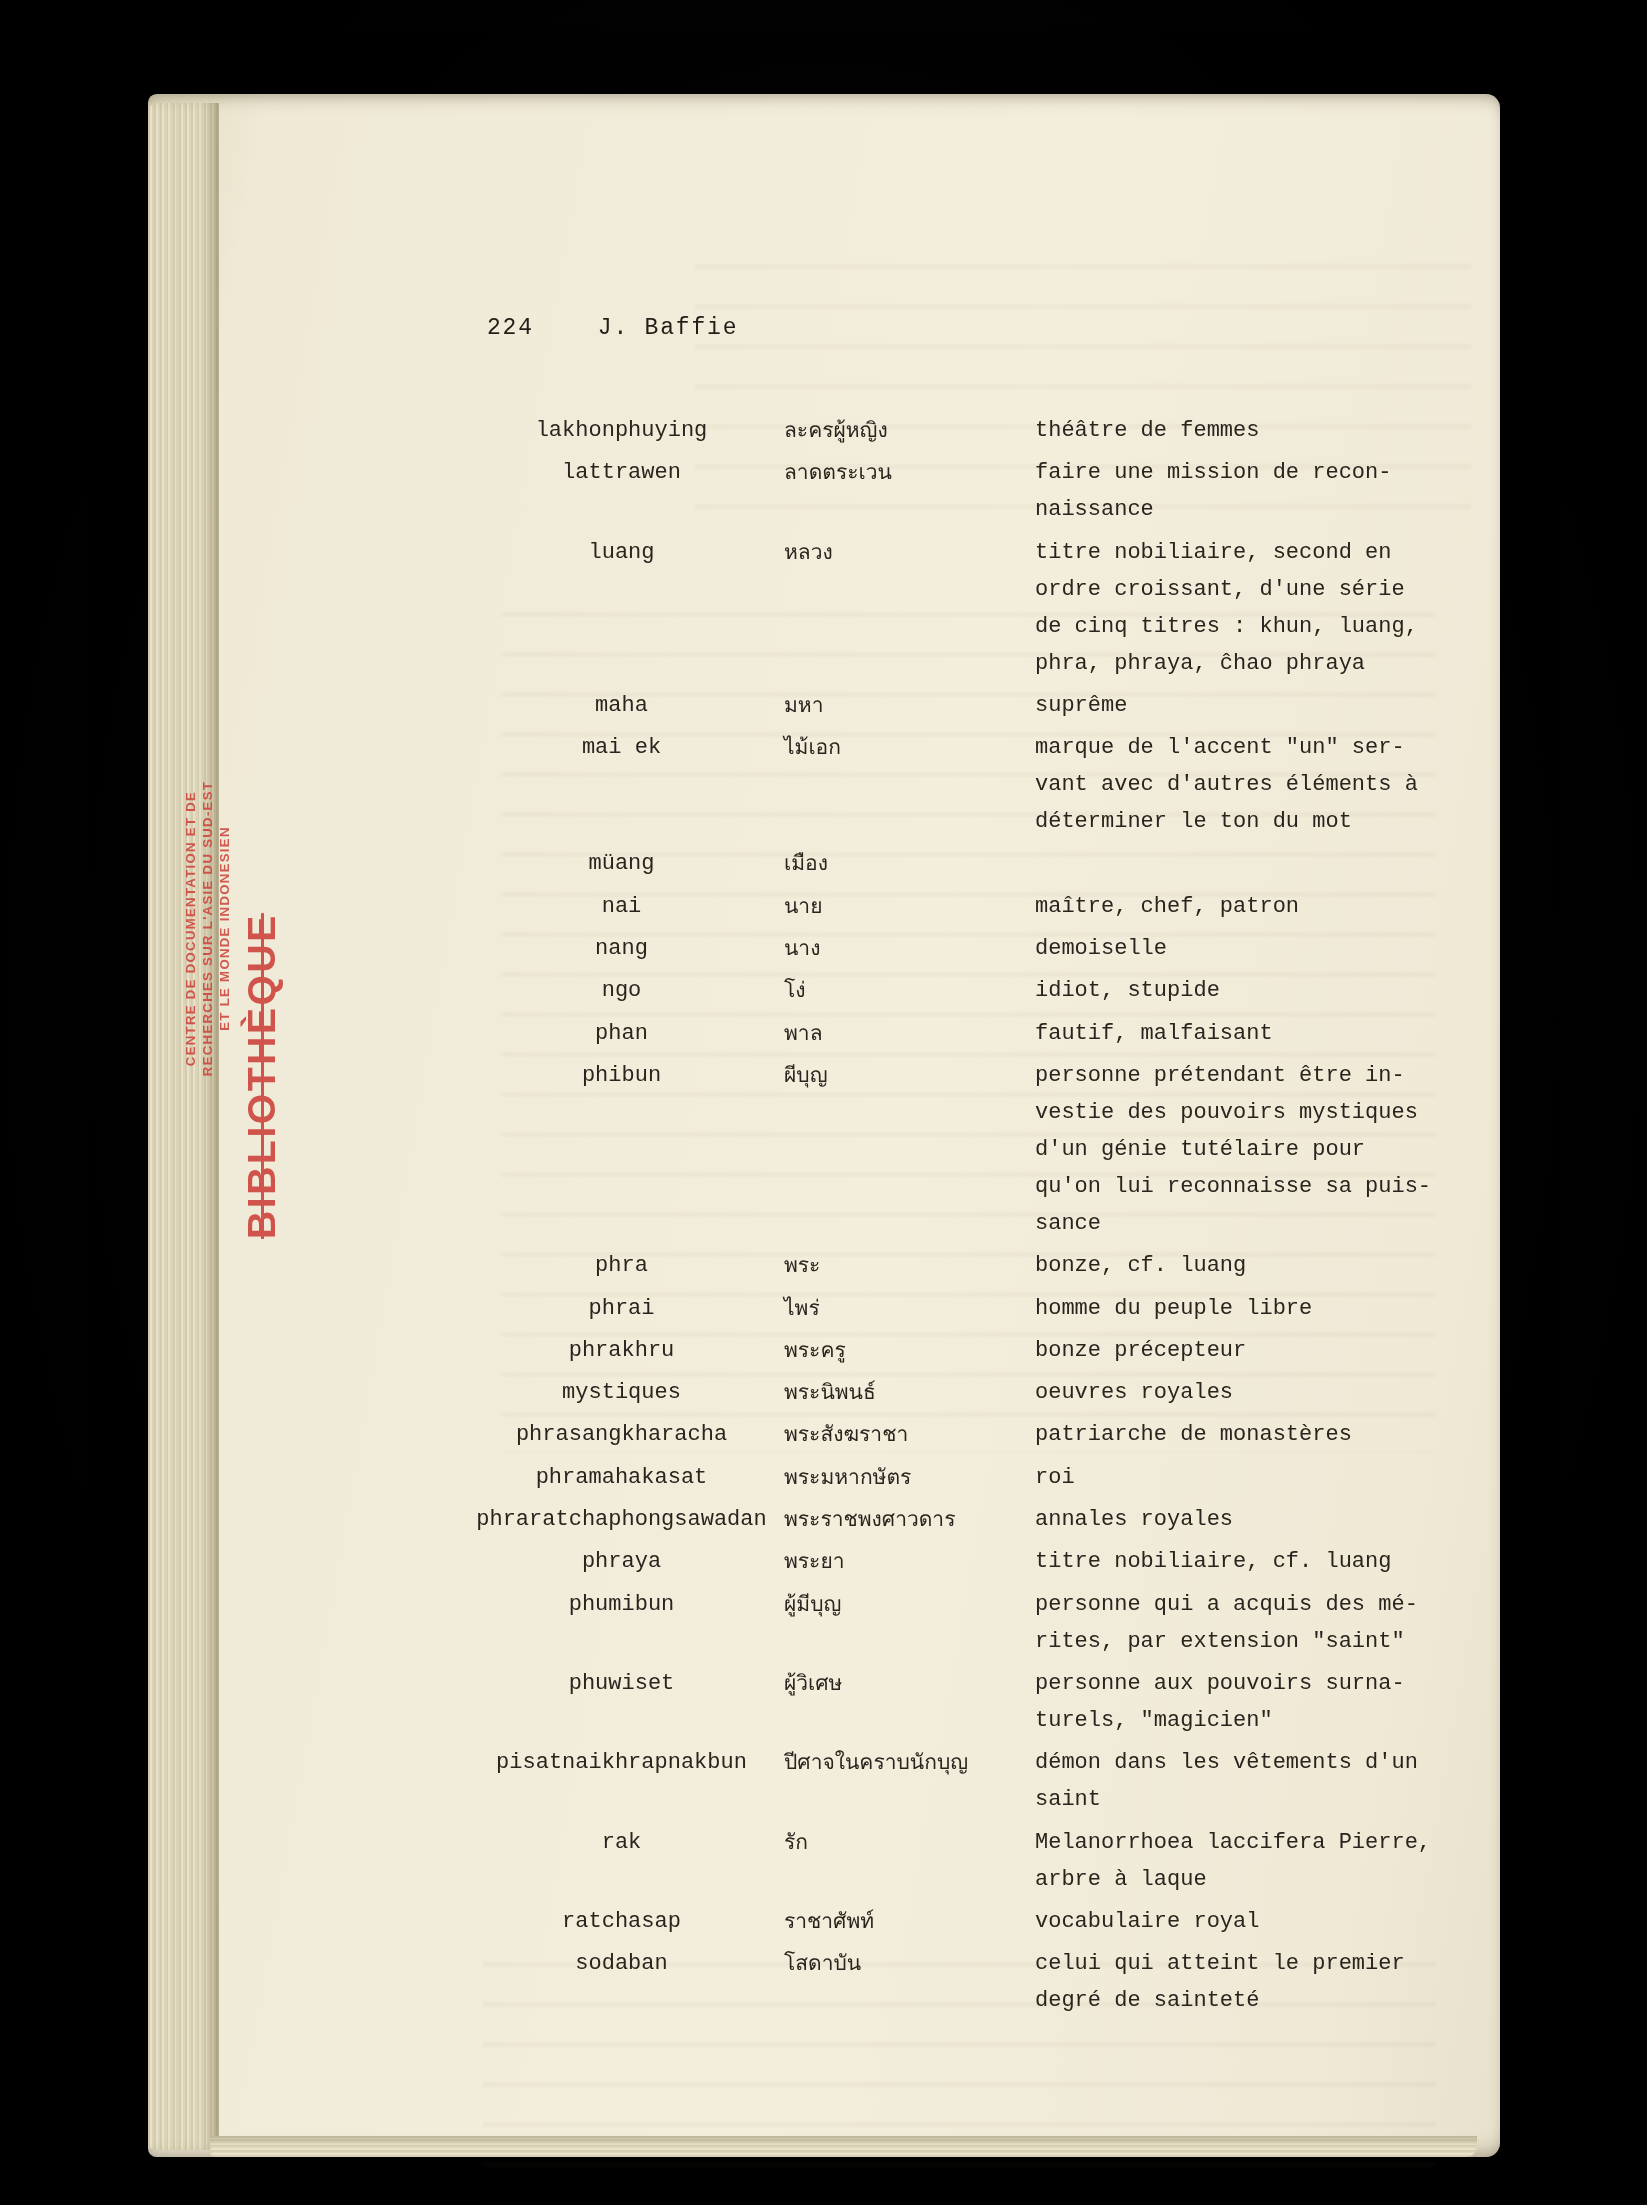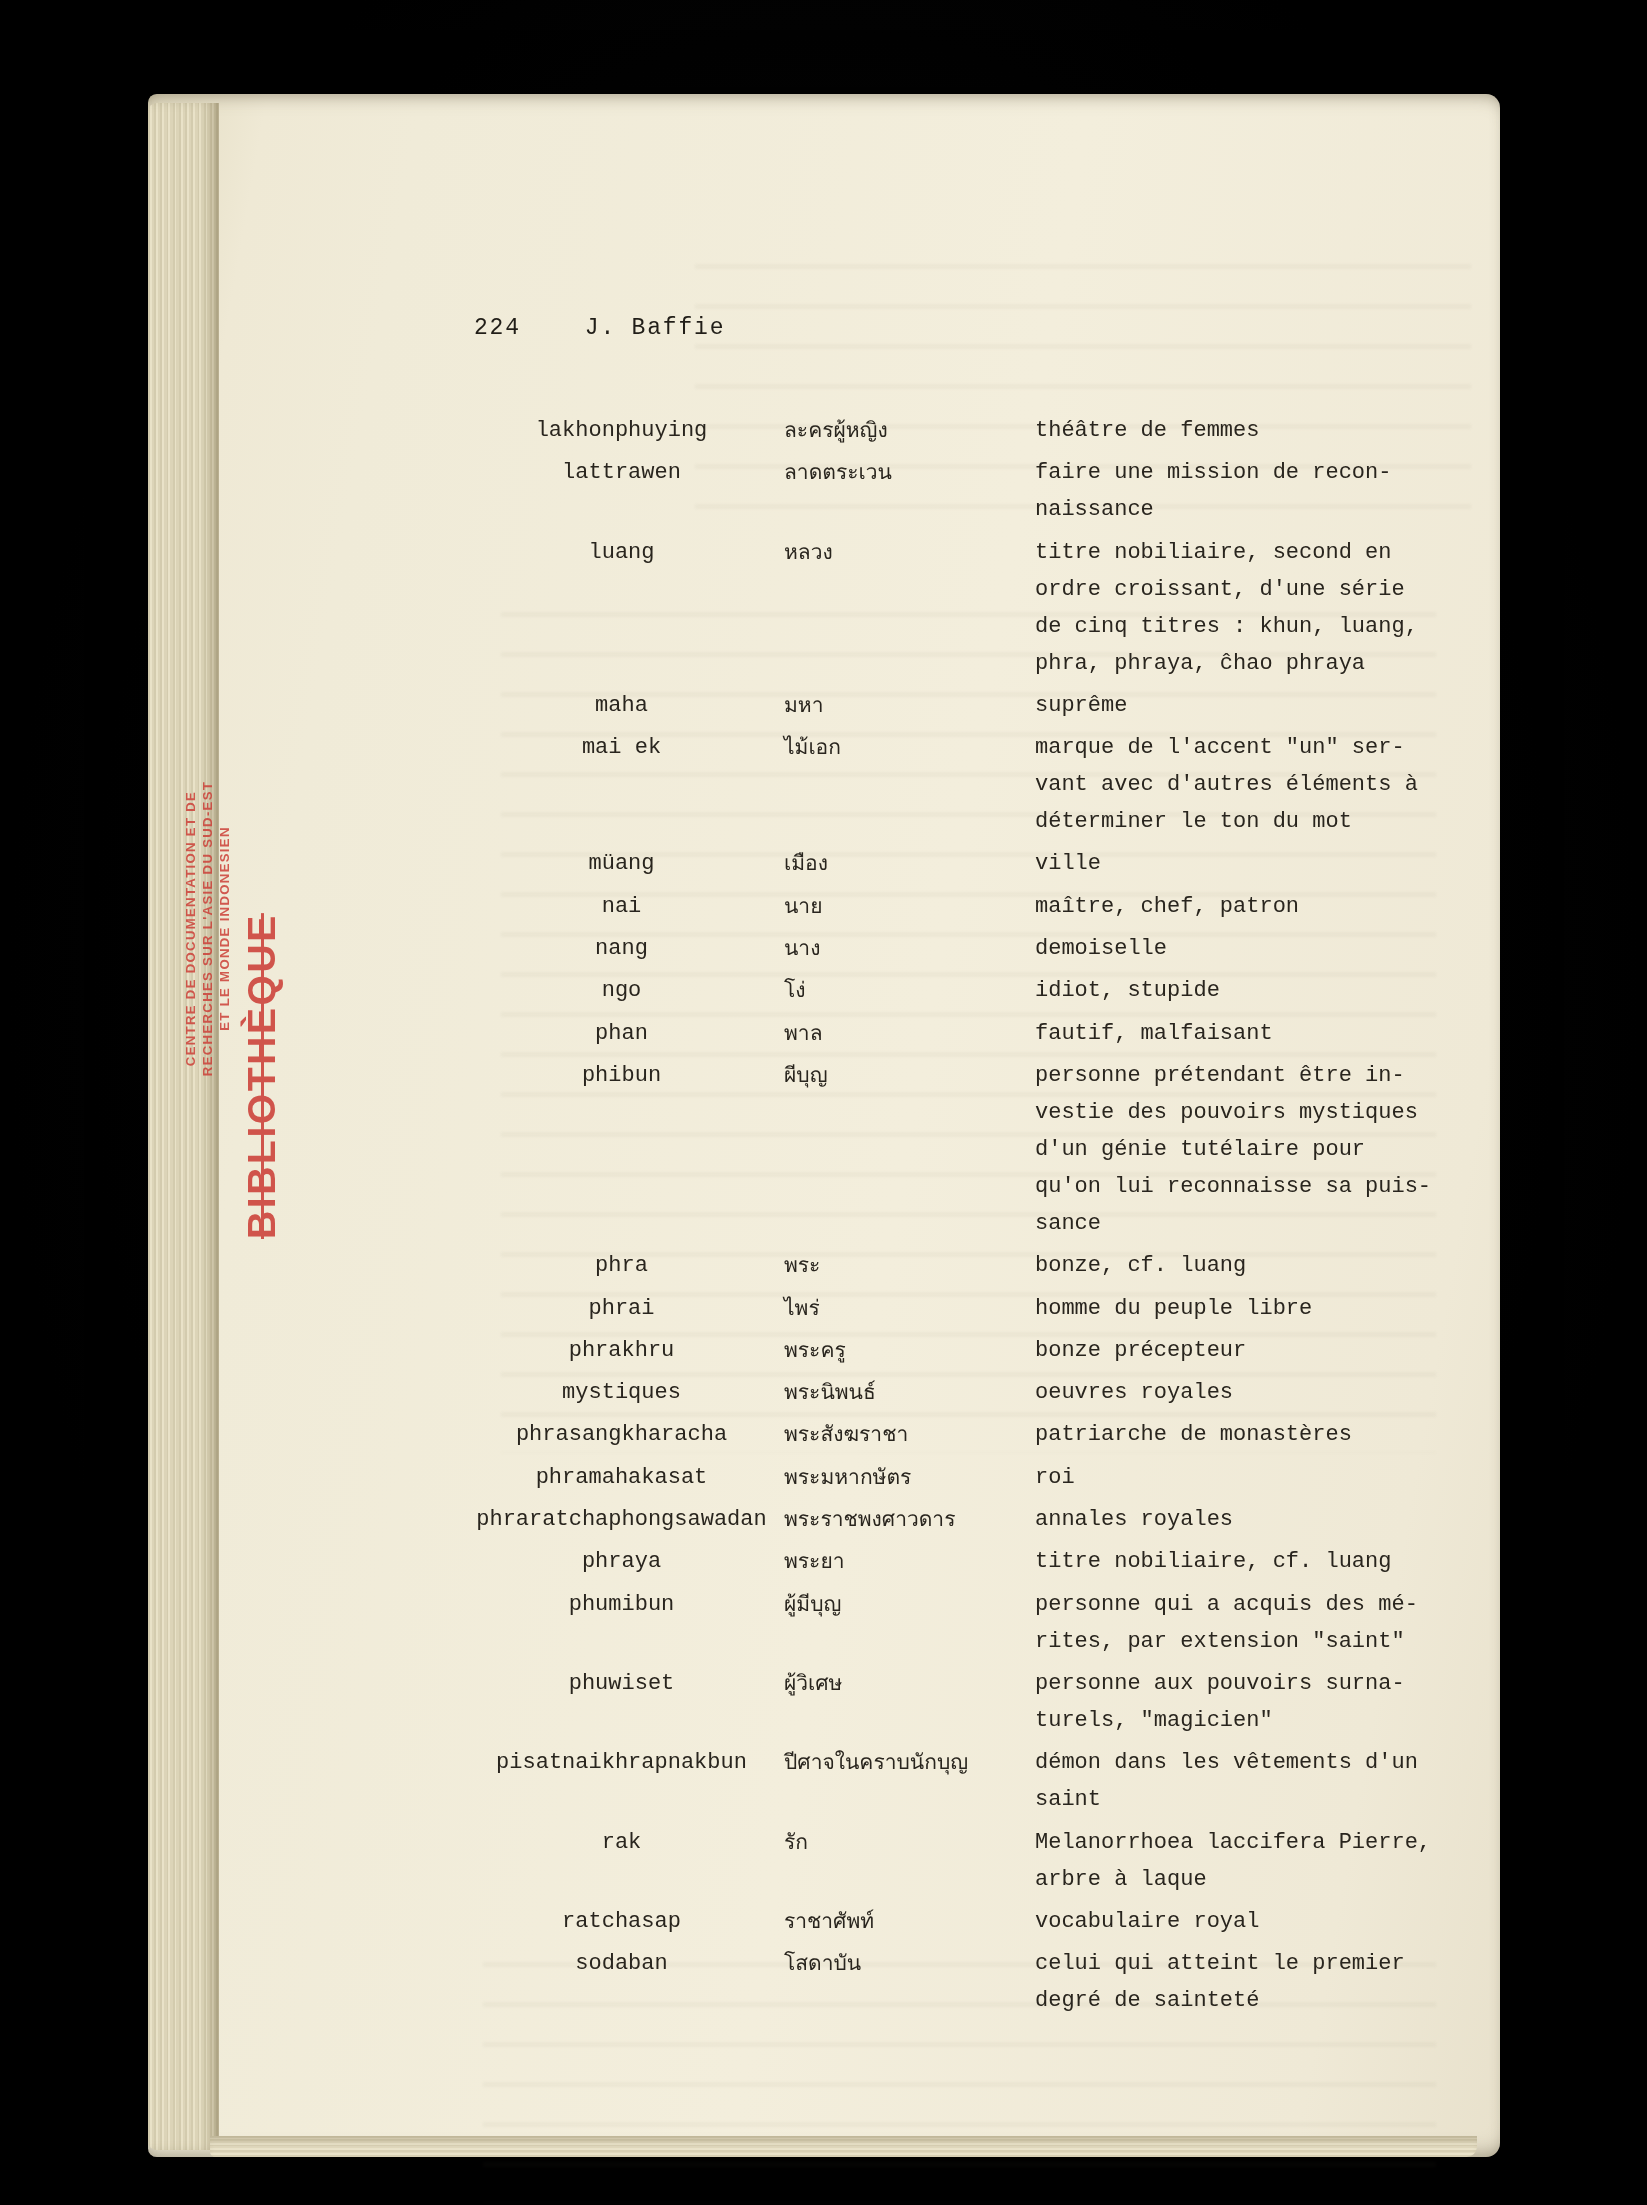--- a/index.html
+++ b/index.html
@@ -52,21 +52,21 @@
     position:absolute;left:92px;top:1145px;width:371px;
     transform:rotate(-90deg);transform-origin:0 0;
     color:var(--stamp_red);opacity:.88;
     font-family:"Liberation Sans","DejaVu Sans",sans-serif;
     font-size:39px;font-weight:bold;letter-spacing:2.6px;
   }
   .stamp-lib .lib-text{text-decoration:line-through;}
 
   .content{position:absolute;left:311px;top:221px;right:35px;}
   .header{
-    display:flex;gap:64px;margin-left:15px;
+    display:flex;gap:64px;margin-left:28px;
     font-size:23px;letter-spacing:1.8px;color:#211e18;
   }
   .glossary{margin-top:71px;}
   .g-row{
     display:grid;grid-template-columns:325px 251px 1fr;
     font-size:22px;line-height:37px;margin-bottom:5.3px;
     align-items:start;
   }
   .g-term{text-align:center;}
   .g-thai{font-family:"DejaVu Sans","Liberation Sans",sans-serif;font-size:21px;}
@@ -136,21 +136,20 @@
     <div class="g-term">mai ek</div>
     <div class="g-thai">ไม้เอก</div>
     <div class="g-def"><span>marque de l'accent "un" ser-
 vant avec d'autres éléments à
 déterminer le ton du mot</span></div>
   </div>
 
   <div class="g-row">
     <div class="g-term">müang</div>
     <div class="g-thai">เมือง</div>
-    <div class="g-def"><span>ville</span></div>
   </div>
 
   <div class="g-row">
     <div class="g-term">nai</div>
     <div class="g-thai">นาย</div>
     <div class="g-def"><span>maître, chef, patron</span></div>
   </div>
 
   <div class="g-row">
     <div class="g-term">nang</div>

